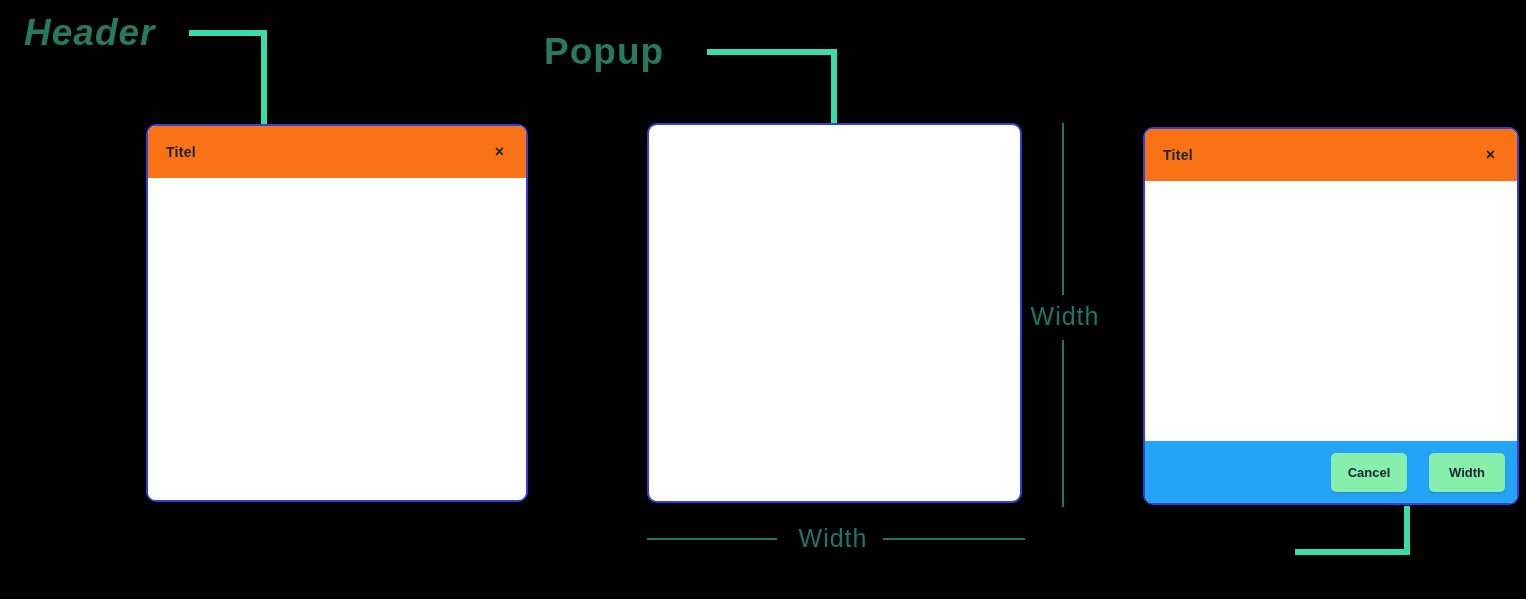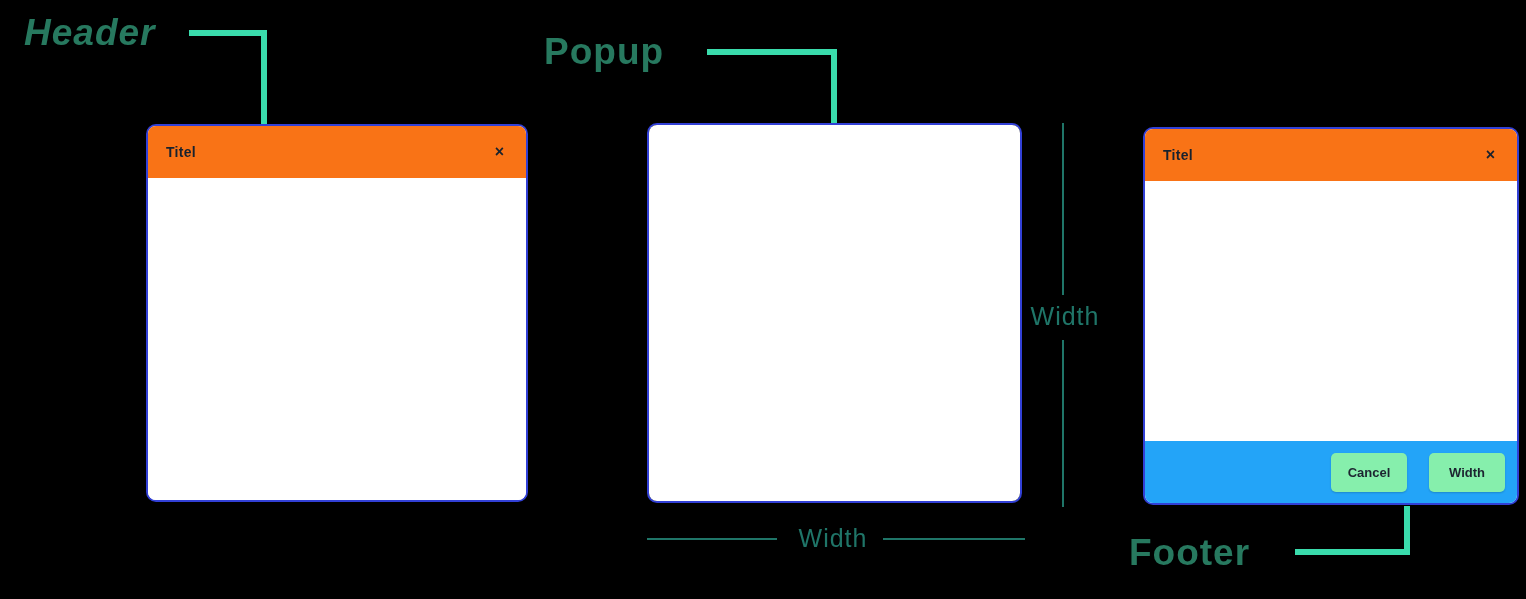--- a/index.html
+++ b/index.html
@@ -68,21 +68,20 @@
   .dim-height{left:1022px;top:304px;width:86px;}
   .dim-width{left:787px;top:526px;width:92px;}
 </style>
 </head>
 <body>
 
 <div class="canvas">
 
   <div class="big-label lbl-header">Header</div>
   <div class="big-label lbl-popup">Popup</div>
-  <div class="big-label lbl-footer">Footer</div>
 
   <div class="conn conn-header-h"></div>
   <div class="conn conn-header-v"></div>
   <div class="conn conn-popup-h"></div>
   <div class="conn conn-popup-v"></div>
   <div class="conn conn-footer-v"></div>
   <div class="conn conn-footer-h"></div>
 
   <div class="dialog dlg-left">
     <div class="titlebar">

